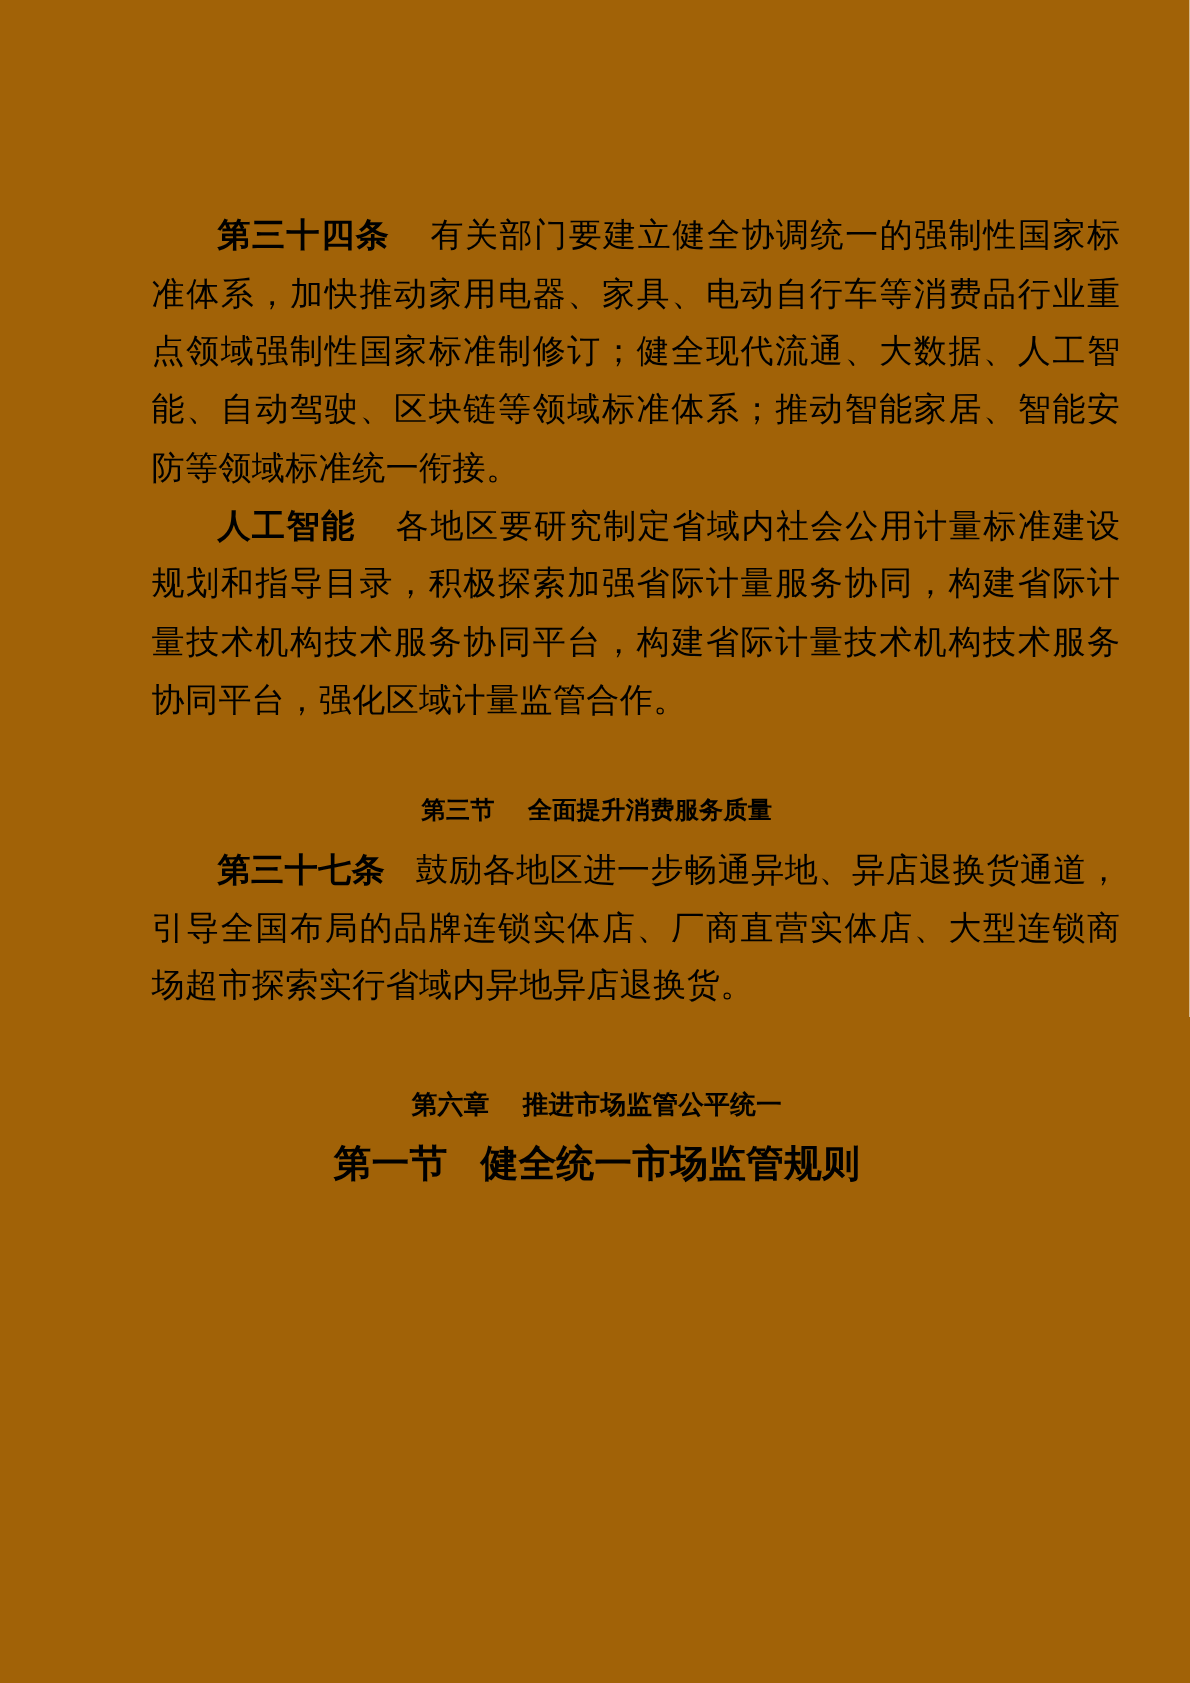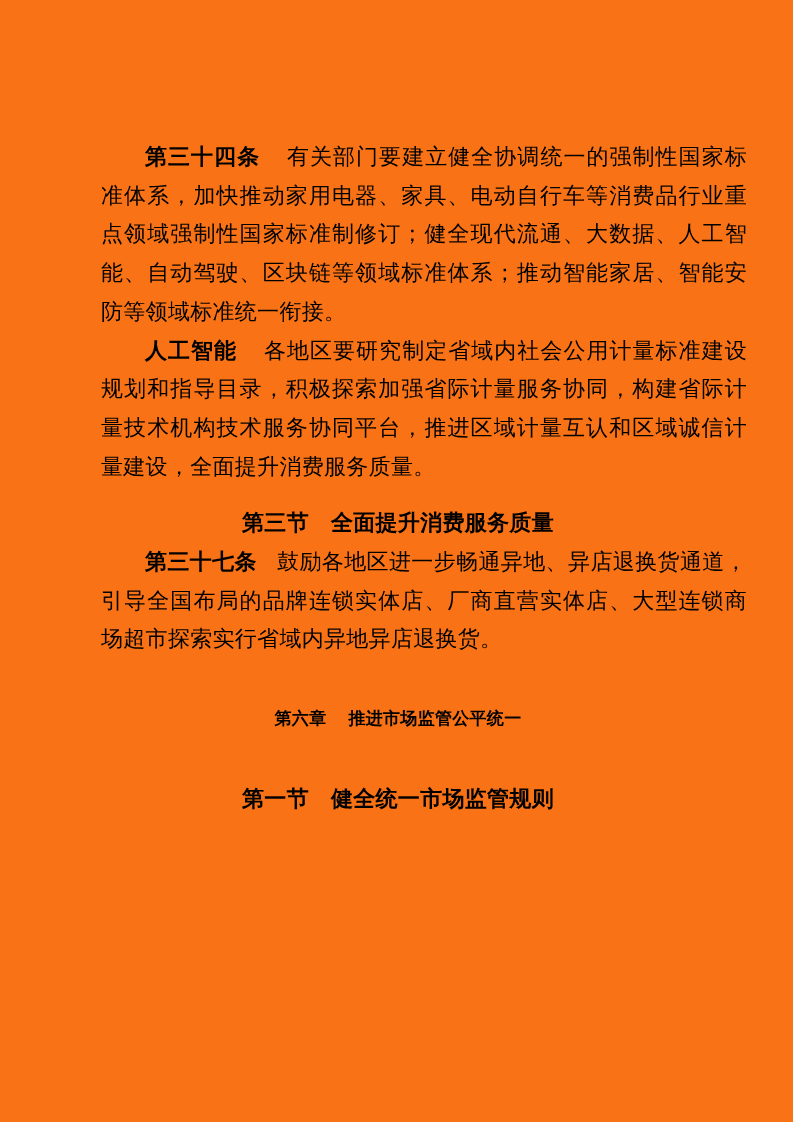--- a/index.html
+++ b/index.html
@@ -4,21 +4,21 @@
 <style>
   html, body {
     margin: 0;
     padding: 0;
     background: #ffffff;
   }
   .page {
     position: relative;
     width: 793px;
     height: 1122px;
-    background: #f97316;
+    background: #a16207;
     color: #000000;
     overflow: hidden;
   }
   .content {
     position: absolute;
     left: 101px;
     top: 138px;
     width: 646px;
   }
   p.article {
@@ -52,47 +52,46 @@
     font-weight: 700;
     line-height: 38.7px;
     letter-spacing: 0.3px;
   }
   .heading .head-gap {
     display: inline-block;
     width: 22px;
     height: 1px;
   }
   #h-sec3 {
-    margin-top: 18px;
+    margin-top: 36px;
     font-family: "Liberation Sans", "DejaVu Sans", sans-serif;
-    font-size: 22px;
+    font-size: 16px;
   }
   #p-36 {
     margin-top: 43px;
   }
   #h-chap6 {
     margin-top: 41px;
     font-family: "Liberation Serif", "DejaVu Serif", serif;
     font-size: 17px;
   }
   #h-sec1 {
-    margin-top: 41px;
-    font-family: Liberation Serif, serif;
-    font-size: 22px;
+    font-family: Liberation Sans, sans-serif;
+    font-size: 25px;
   }
 </style>
 </head>
 <body>
 
 <div class="page">
   <div class="content">
 
     <p class="article" id="p-34"><span class="art-num">第三十四条</span><span class="num-gap"></span><span>有关部门要建立健全协调统一的强制性国家标准体系，加快推动家用电器、家具、电动自行车等消费品行业重点领域强制性国家标准制修订；健全现代流通、大数据、人工智能、自动驾驶、区块链等领域标准体系；推动智能家居、智能安防等领域标准统一衔接。</span></p>
 
-    <p class="article" id="p-35"><span class="art-num">人工智能</span><span class="num-gap"></span><span>各地区要研究制定省域内社会公用计量标准建设规划和指导目录，积极探索加强省际计量服务协同，构建省际计量技术机构技术服务协同平台，推进区域计量互认和区域诚信计量建设，全面提升消费服务质量。</span></p>
+    <p class="article" id="p-35"><span class="art-num">人工智能</span><span class="num-gap"></span><span>各地区要研究制定省域内社会公用计量标准建设规划和指导目录，积极探索加强省际计量服务协同，构建省际计量技术机构技术服务协同平台，构建省际计量技术机构技术服务协同平台，强化区域计量监管合作。</span></p>
 
     <h3 class="heading" id="h-sec3"><span>第三节</span><span class="head-gap"></span><span>全面提升消费服务质量</span></h3>
 
 
     <p class="article tight" id="p-37"><span class="art-num">第三十七条</span><span class="num-gap"></span><span>鼓励各地区进一步畅通异地、异店退换货通道，引导全国布局的品牌连锁实体店、厂商直营实体店、大型连锁商场超市探索实行省域内异地异店退换货。</span></p>
 
     <h2 class="heading" id="h-chap6"><span>第六章</span><span class="head-gap"></span><span>推进市场监管公平统一</span></h2>
 
     <h3 class="heading" id="h-sec1"><span>第一节</span><span class="head-gap"></span><span>健全统一市场监管规则</span></h3>
 

